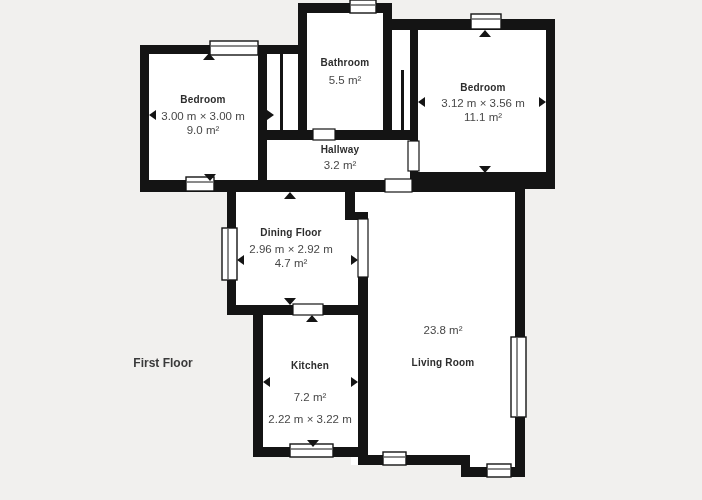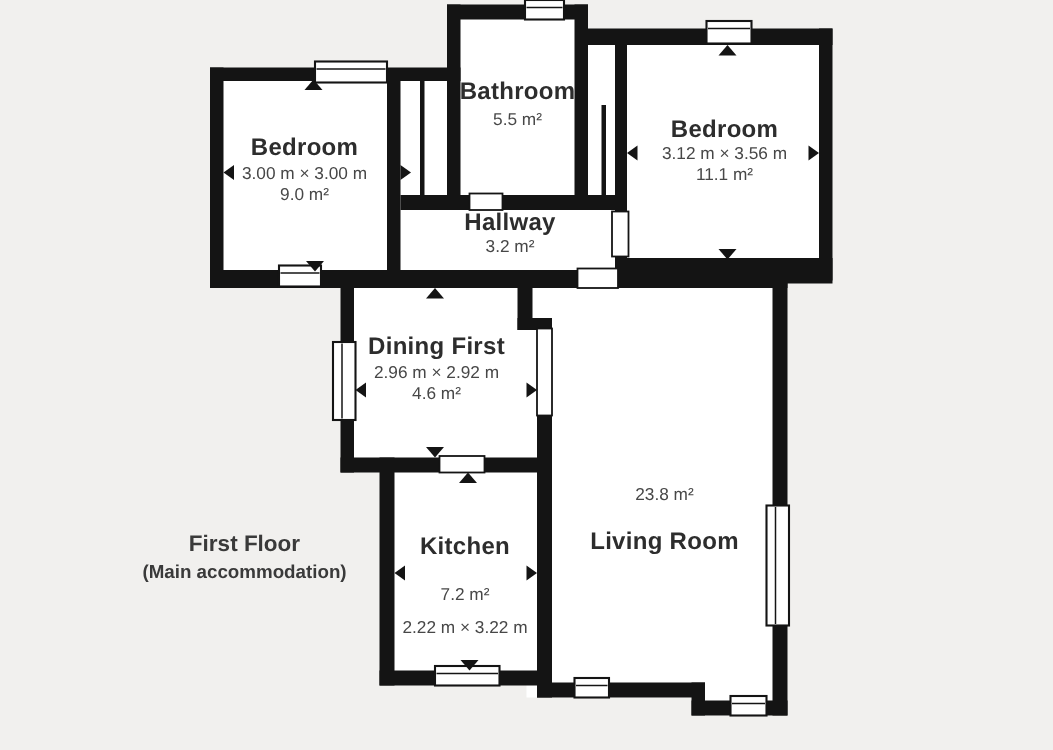--- a/index.html
+++ b/index.html
@@ -11,23 +11,23 @@
     font-family:"Liberation Sans","DejaVu Sans",sans-serif;
   }
   #plan-svg{position:absolute;left:0;top:0;}
   .lbl{
     position:absolute;
     transform:translate(-50%,-50%);
     white-space:nowrap;
     text-align:center;
     pointer-events:none;
   }
-  .room-name{font-size:16px;font-weight:700;color:#2d2d2d;letter-spacing:.2px;}
+  .room-name{font-size:10px;font-weight:700;color:#2d2d2d;letter-spacing:.2px;}
   .room-sub{font-size:11.5px;font-weight:400;color:#474747;}
-  .ff-title{font-size:15px;font-weight:700;color:#3a3a3a;}
+  .ff-title{font-size:12px;font-weight:700;color:#3a3a3a;}
   .ff-sub{font-size:12.5px;font-weight:700;color:#3a3a3a;}
 </style>
 </head>
 <body>
 
 <div id="stage">
 
   <svg id="plan-svg" width="702" height="500" viewBox="0 0 702 500">
 
     <g fill="#ffffff">
@@ -133,27 +133,26 @@
   <div class="lbl room-name" style="left:345px;top:62px;">Bathroom</div>
   <div class="lbl room-sub" style="left:345px;top:80px;">5.5 m²</div>
 
   <div class="lbl room-name" style="left:483px;top:87px;">Bedroom</div>
   <div class="lbl room-sub" style="left:483px;top:103px;">3.12 m × 3.56 m</div>
   <div class="lbl room-sub" style="left:483px;top:117px;">11.1 m²</div>
 
   <div class="lbl room-name" style="left:340px;top:149px;">Hallway</div>
   <div class="lbl room-sub" style="left:340px;top:165px;">3.2 m²</div>
 
-  <div class="lbl room-name" style="left:291px;top:232px;">Dining First</div>
+  <div class="lbl room-name" style="left:291px;top:232px;">Dining Floor</div>
   <div class="lbl room-sub" style="left:291px;top:249px;text-align:right;">2.96 m × 2.92 m</div>
-  <div class="lbl room-sub" style="left:291px;top:263px;">4.6 m²</div>
+  <div class="lbl room-sub" style="left:291px;top:263px;">4.7 m²</div>
 
   <div class="lbl room-name" style="left:310px;top:365px;">Kitchen</div>
   <div class="lbl room-sub" style="left:310px;top:382px;margin-top:37px;">2.22 m × 3.22 m</div>
   <div class="lbl room-sub" style="left:310px;top:397px;">7.2 m²</div>
 
   <div class="lbl room-name" style="left:443px;top:314px;margin-top:48px;">Living Room</div>
   <div class="lbl room-sub" style="left:443px;top:330px;">23.8 m²</div>
 
   <div class="lbl ff-title" style="left:163px;top:363px;">First Floor</div>
-  <div class="lbl ff-sub" style="left:163px;top:381px;">(Main accommodation)</div>
 
 </div>
 
 </body></html>

